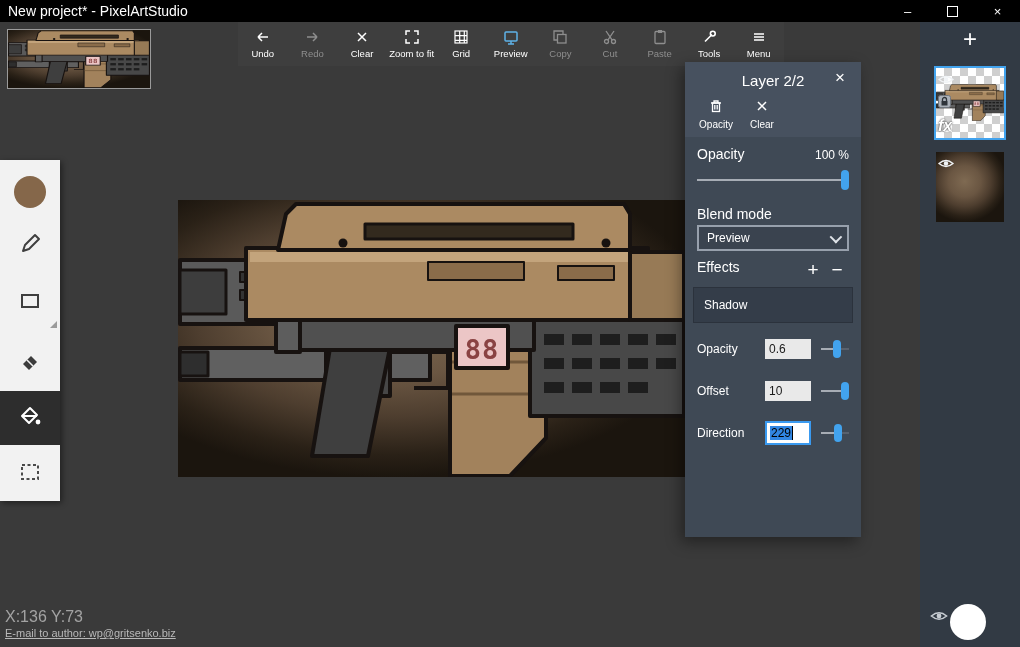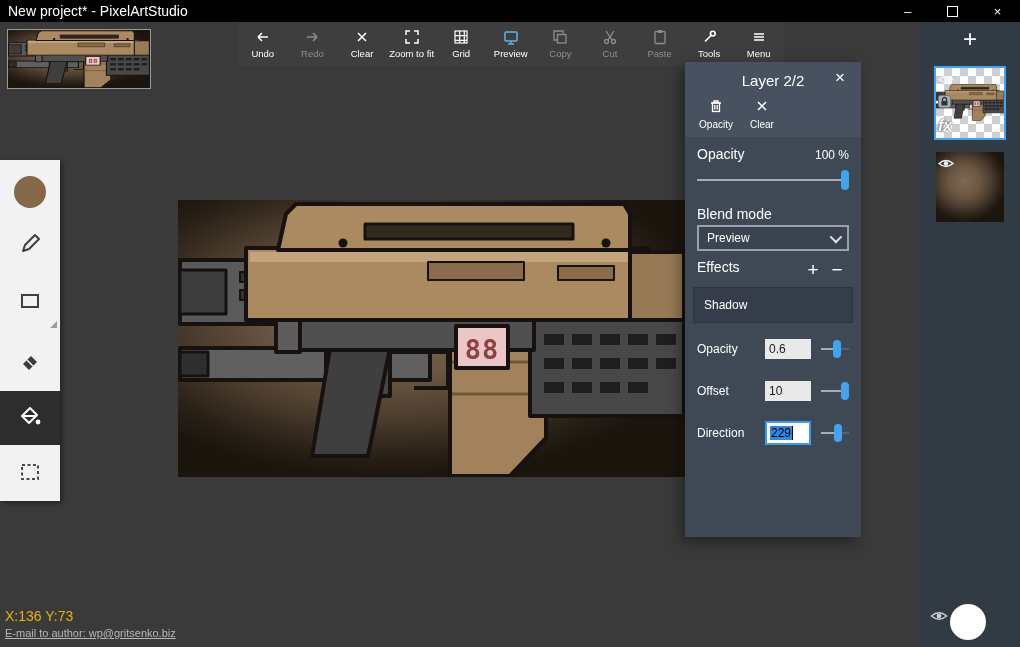--- a/index.html
+++ b/index.html
@@ -78,21 +78,21 @@
   .layer-thumb.selected{outline:2px solid #42a3ee}
   .checker{background-color:#fff;
     background-image:linear-gradient(45deg,#cfcfcf 25%,transparent 25%,transparent 75%,#cfcfcf 75%),
                      linear-gradient(45deg,#cfcfcf 25%,transparent 25%,transparent 75%,#cfcfcf 75%);
     background-position:0 0,8px 8px;background-size:16px 16px}
   .badge-col{position:absolute;left:2px;top:3px;display:flex;flex-direction:column;gap:5px;align-items:flex-start}
   .fx-badge{font-size:16px;font-style:italic;font-weight:bold;color:#fff;text-shadow:0 0 2px #000}
   .sb-bottom-eye{position:absolute;left:10px;top:586px}
   .color-preview-circle{position:absolute;left:30px;top:582px;width:36px;height:36px;border-radius:50%;background:#fff;cursor:default}
   
-  .coords{position:absolute;left:5px;top:608px;color:#eab308;font-size:14px;z-index:2}
+  .coords{position:absolute;left:5px;top:608px;color:#a3a3a3;font-size:16px;z-index:2}
   .author-link{position:absolute;left:5px;top:627px;color:#b8b8b8;font-size:11px;text-decoration:underline;z-index:2;cursor:pointer}
 </style>
 </head>
 <body>
 
 <svg width="0" height="0" style="position:absolute" aria-hidden="true">
   <defs>
     <g id="rifle-art" stroke="#171210" stroke-width="4" stroke-linejoin="round">
       <rect x="2" y="148" width="250" height="32" fill="#606060"></rect>
       <rect x="2" y="152" width="28" height="24" fill="#2e2e2e" stroke-width="3"></rect>

